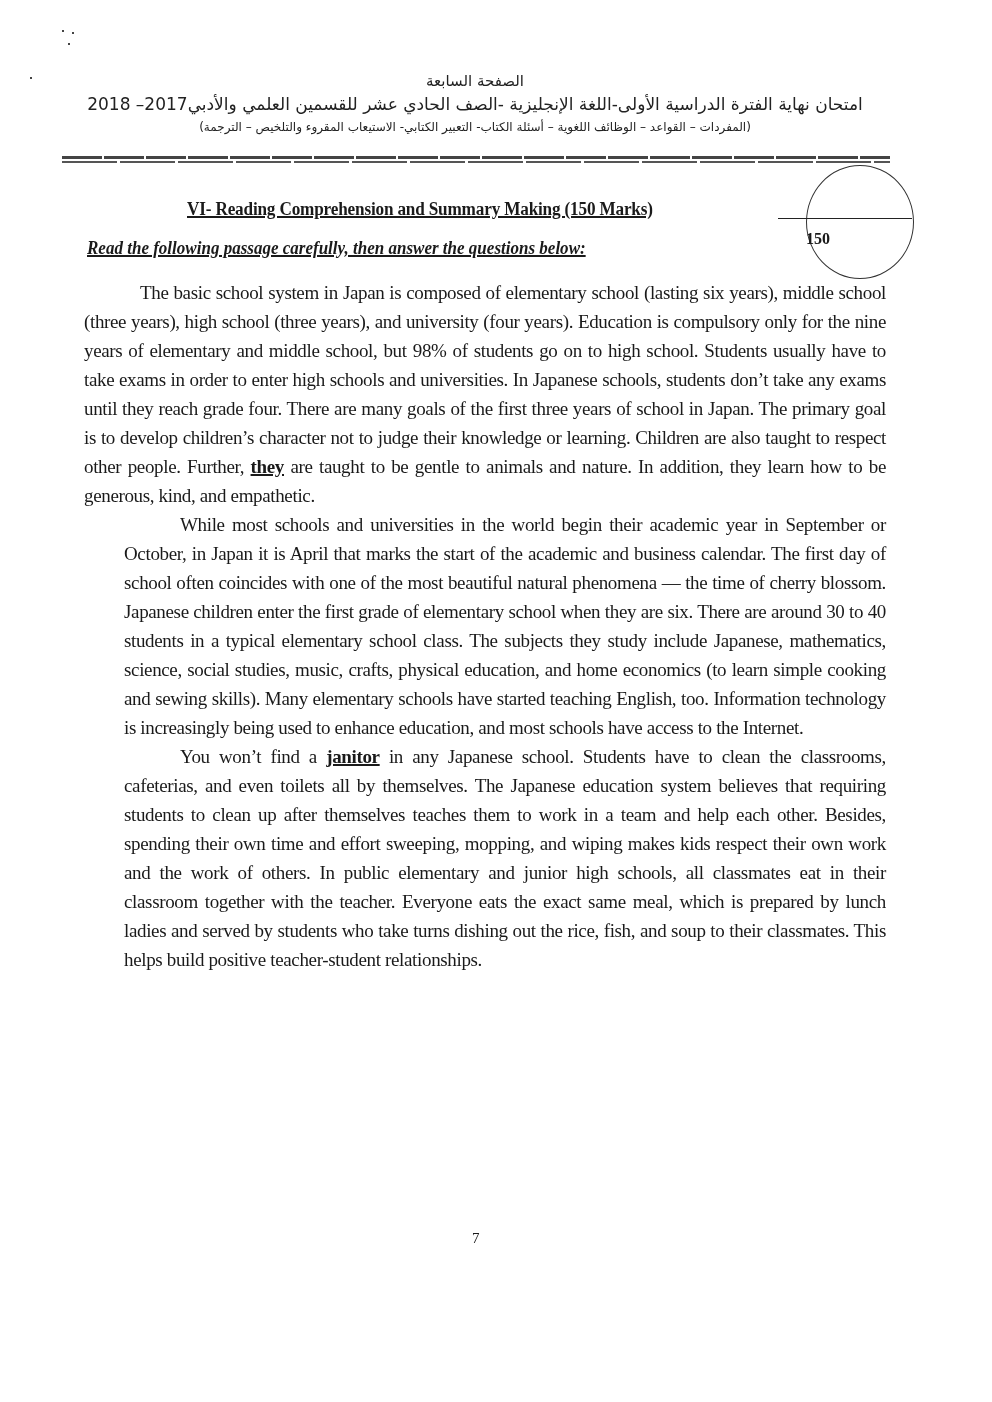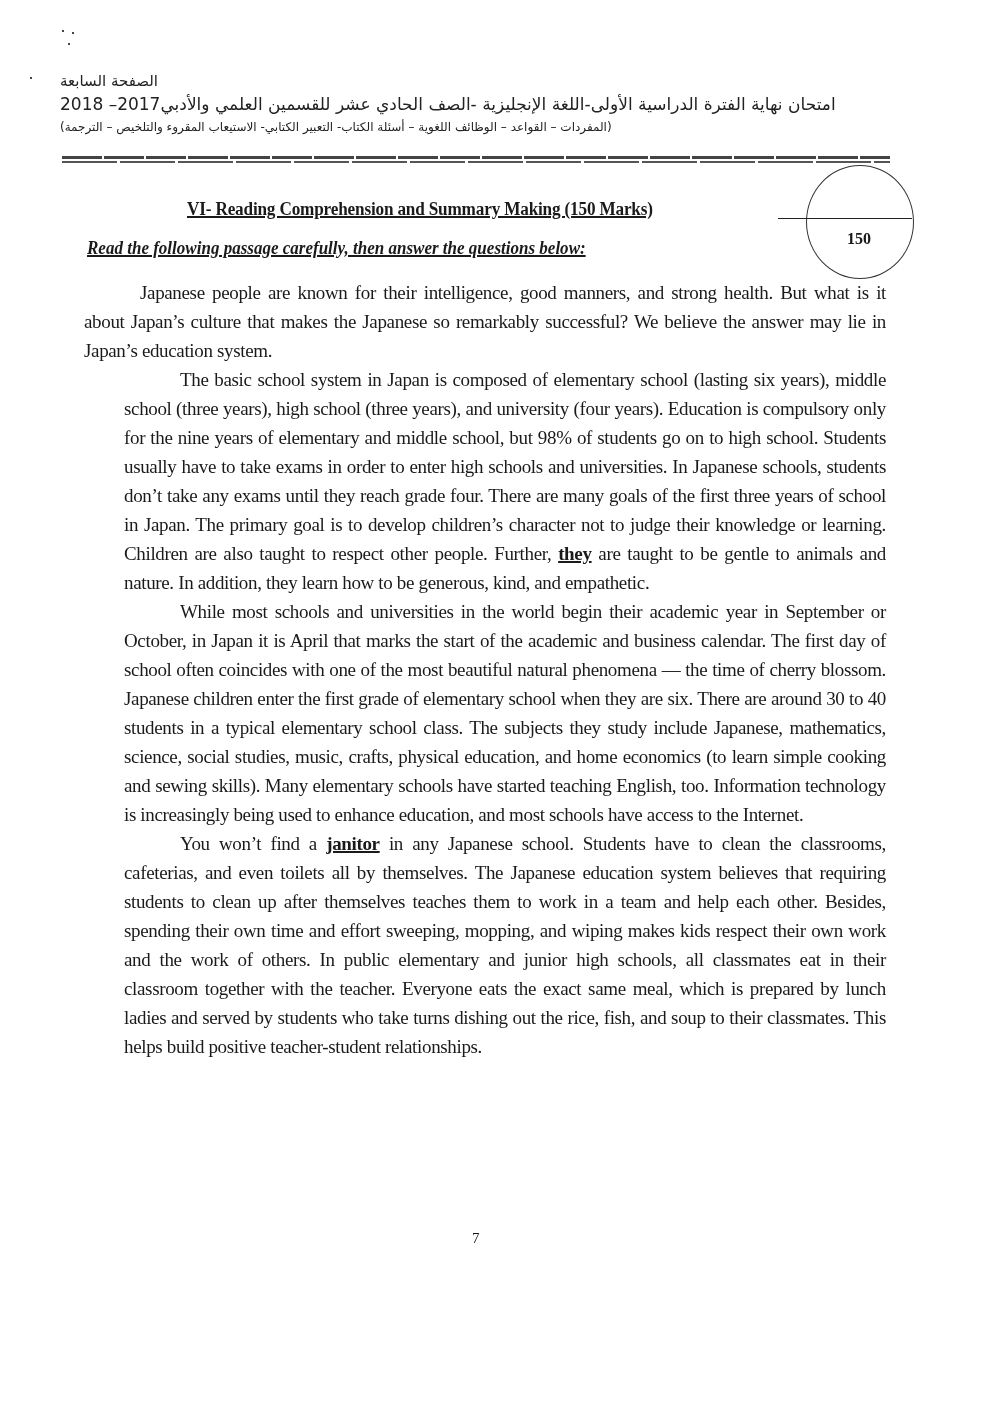--- a/index.html
+++ b/index.html
@@ -1,36 +1,36 @@
 <!DOCTYPE html>
 <html><head>
 <meta charset="utf-8">
 <style>
   html, body { margin: 0; padding: 0; background: #ffffff; }
   body { width: 992px; height: 1402px; position: relative; overflow: hidden;
          font-family: "Liberation Serif", "DejaVu Serif", serif; color: #1a1a1a; }
   .scan-mark { position: absolute; width: 2px; height: 2px; background: #444; }
-  .ar-header { position: absolute; left: 60px; width: 830px; text-align: left; direction: rtl;
+  .ar-header { position: absolute; left: 60px; width: 830px; text-align: center; direction: rtl;
                font-family: "DejaVu Sans", sans-serif; color: #222; }
   .ar-page { top: 72px; font-size: 15px; }
   .ar-title { top: 94px; font-size: 17px; }
   .ar-topics { top: 120px; font-size: 12px; }
   .rule { position: absolute; left: 62px; width: 828px; }
   .rule.r1 { top: 156px; height: 3px; background: repeating-linear-gradient(90deg,#444 0 40px,#fff 40px 42px); }
   .rule.r2 { top: 161px; height: 2px; background: repeating-linear-gradient(90deg,#555 0 55px,#fff 55px 58px); }
   .section-title { position: absolute; left: 187px; top: 199px; font-family: "Liberation Serif", serif;
                    font-weight: bold; font-size: 18.5px; text-decoration: underline; text-decoration-thickness: 2px;
                    letter-spacing: -0.2px; transform: scaleX(0.93); transform-origin: left; white-space: nowrap; }
   .instruction { position: absolute; left: 87px; top: 238px; font-weight: bold; font-style: italic;
                  font-size: 18.5px; text-decoration: underline; text-decoration-thickness: 2px;
                  transform: scaleX(0.92); transform-origin: left; white-space: nowrap; }
   .score-circle { position: absolute; left: 806px; top: 165px; width: 106px; height: 112px;
                   border: 1px solid #333; border-radius: 50%; }
   .score-line { position: absolute; left: 778px; top: 218px; width: 134px; height: 1px; background: #222; }
-  .score-value { position: absolute; left: 806px; top: 230px; width: 106px; text-align: center;
+  .score-value { position: absolute; left: 806px; top: 230px; width: 106px; text-align: left;
                  font-weight: bold; font-size: 16px; }
   .passage { position: absolute; left: 84px; top: 278px; width: 802px; font-size: 19px; line-height: 29px;
              text-align: justify; letter-spacing: -0.35px; }
   .passage p { margin: 0; text-indent: 56px; }
   .passage p + p { margin-top: 0px; margin-left: 40px; }
   .ref-word { font-weight: bold; text-decoration: underline; text-decoration-thickness: 2px; }
   .page-number { position: absolute; left: 472px; top: 1230px; font-size: 15px; }
 </style>
 </head>
 <body>
@@ -48,19 +48,18 @@
 <div class="rule r2"></div>
 
 <div class="section-title">VI- Reading Comprehension and Summary Making (150 Marks)</div>
 <div class="instruction">Read the following passage carefully, then answer the questions below:</div>
 
 <div class="score-circle"></div>
 <div class="score-line"></div>
 <div class="score-value">150</div>
 
 <div class="passage">
-  <p>Japanese people are known for their intelligence, good manners, and strong health. But what is it about Japan’s culture that makes the Japanese so remarkably successful? We believe the answer may lie in Japan’s education system.</p>
   <p><span>The basic school system in Japan is composed of elementary school (lasting six years), middle school (three years), high school (three years), and university (four years). Education is compulsory only for the nine years of elementary and middle school, but 98% of students go on to high school. Students usually have to take exams in order to enter high schools and universities. In Japanese schools, students don’t take any exams until they reach grade four. There are many goals of the first three years of school in Japan. The primary goal is to develop children’s character not to judge their knowledge or learning. Children are also taught to respect other people. Further, </span><span class="ref-word">they</span><span> are taught to be gentle to animals and nature. In addition, they learn how to be generous, kind, and empathetic.</span></p>
   <p>While most schools and universities in the world begin their academic year in September or October, in Japan it is April that marks the start of the academic and business calendar. The first day of school often coincides with one of the most beautiful natural phenomena — the time of cherry blossom. Japanese children enter the first grade of elementary school when they are six. There are around 30 to 40 students in a typical elementary school class. The subjects they study include Japanese, mathematics, science, social studies, music, crafts, physical education, and home economics (to learn simple cooking and sewing skills). Many elementary schools have started teaching English, too. Information technology is increasingly being used to enhance education, and most schools have access to the Internet.</p>
   <p><span>You won’t find a </span><span class="ref-word">janitor</span><span> in any Japanese school. Students have to clean the classrooms, cafeterias, and even toilets all by themselves. The Japanese education system believes that requiring students to clean up after themselves teaches them to work in a team and help each other. Besides, spending their own time and effort sweeping, mopping, and wiping makes kids respect their own work and the work of others. In public elementary and junior high schools, all classmates eat in their classroom together with the teacher.  Everyone eats the exact same meal, which is prepared by lunch ladies and served by students who take turns dishing out the rice, fish, and soup to their classmates. This helps build positive teacher-student relationships.</span></p>
 </div>
 
 <div class="page-number">7</div>
 
 </body></html>

